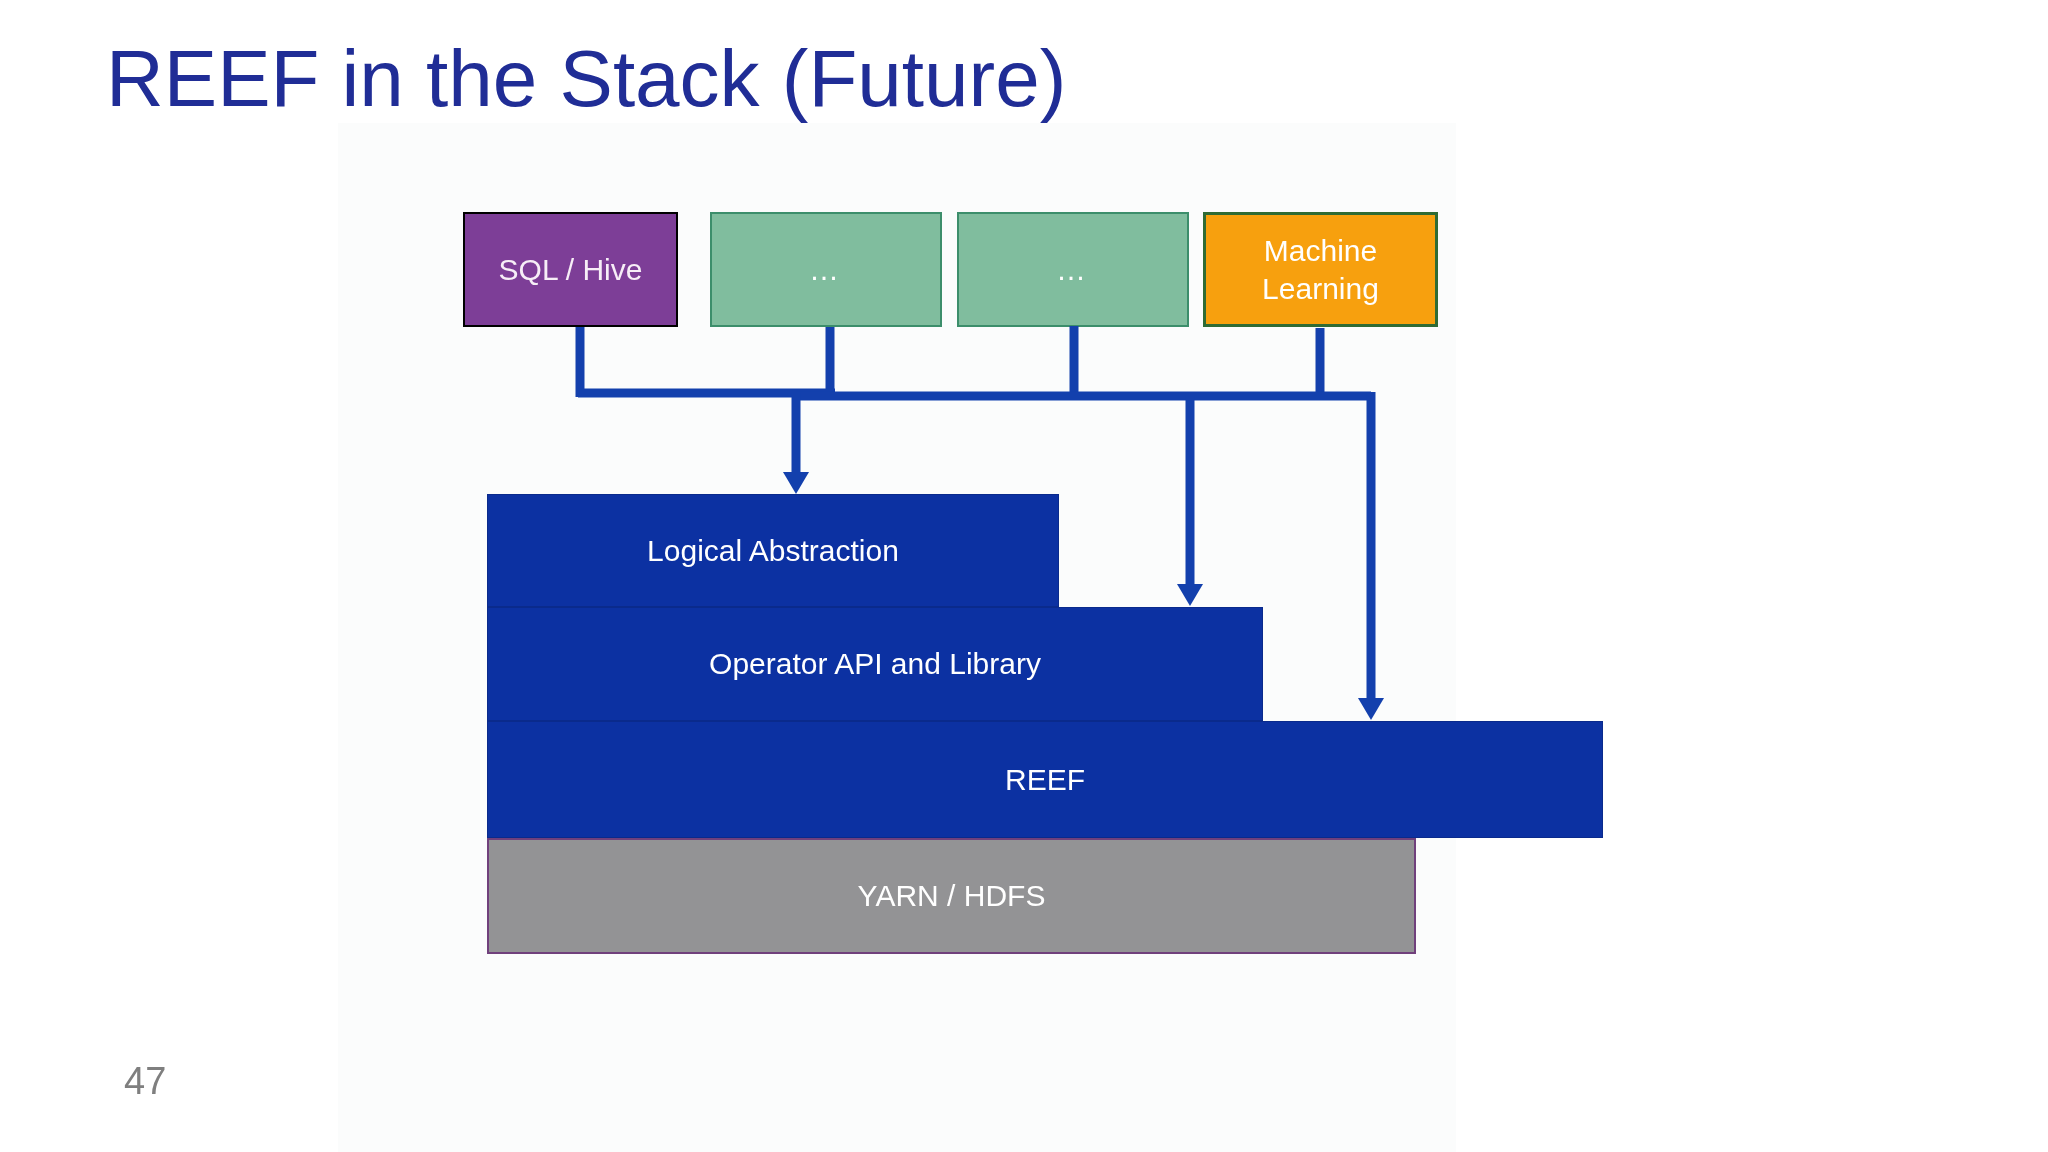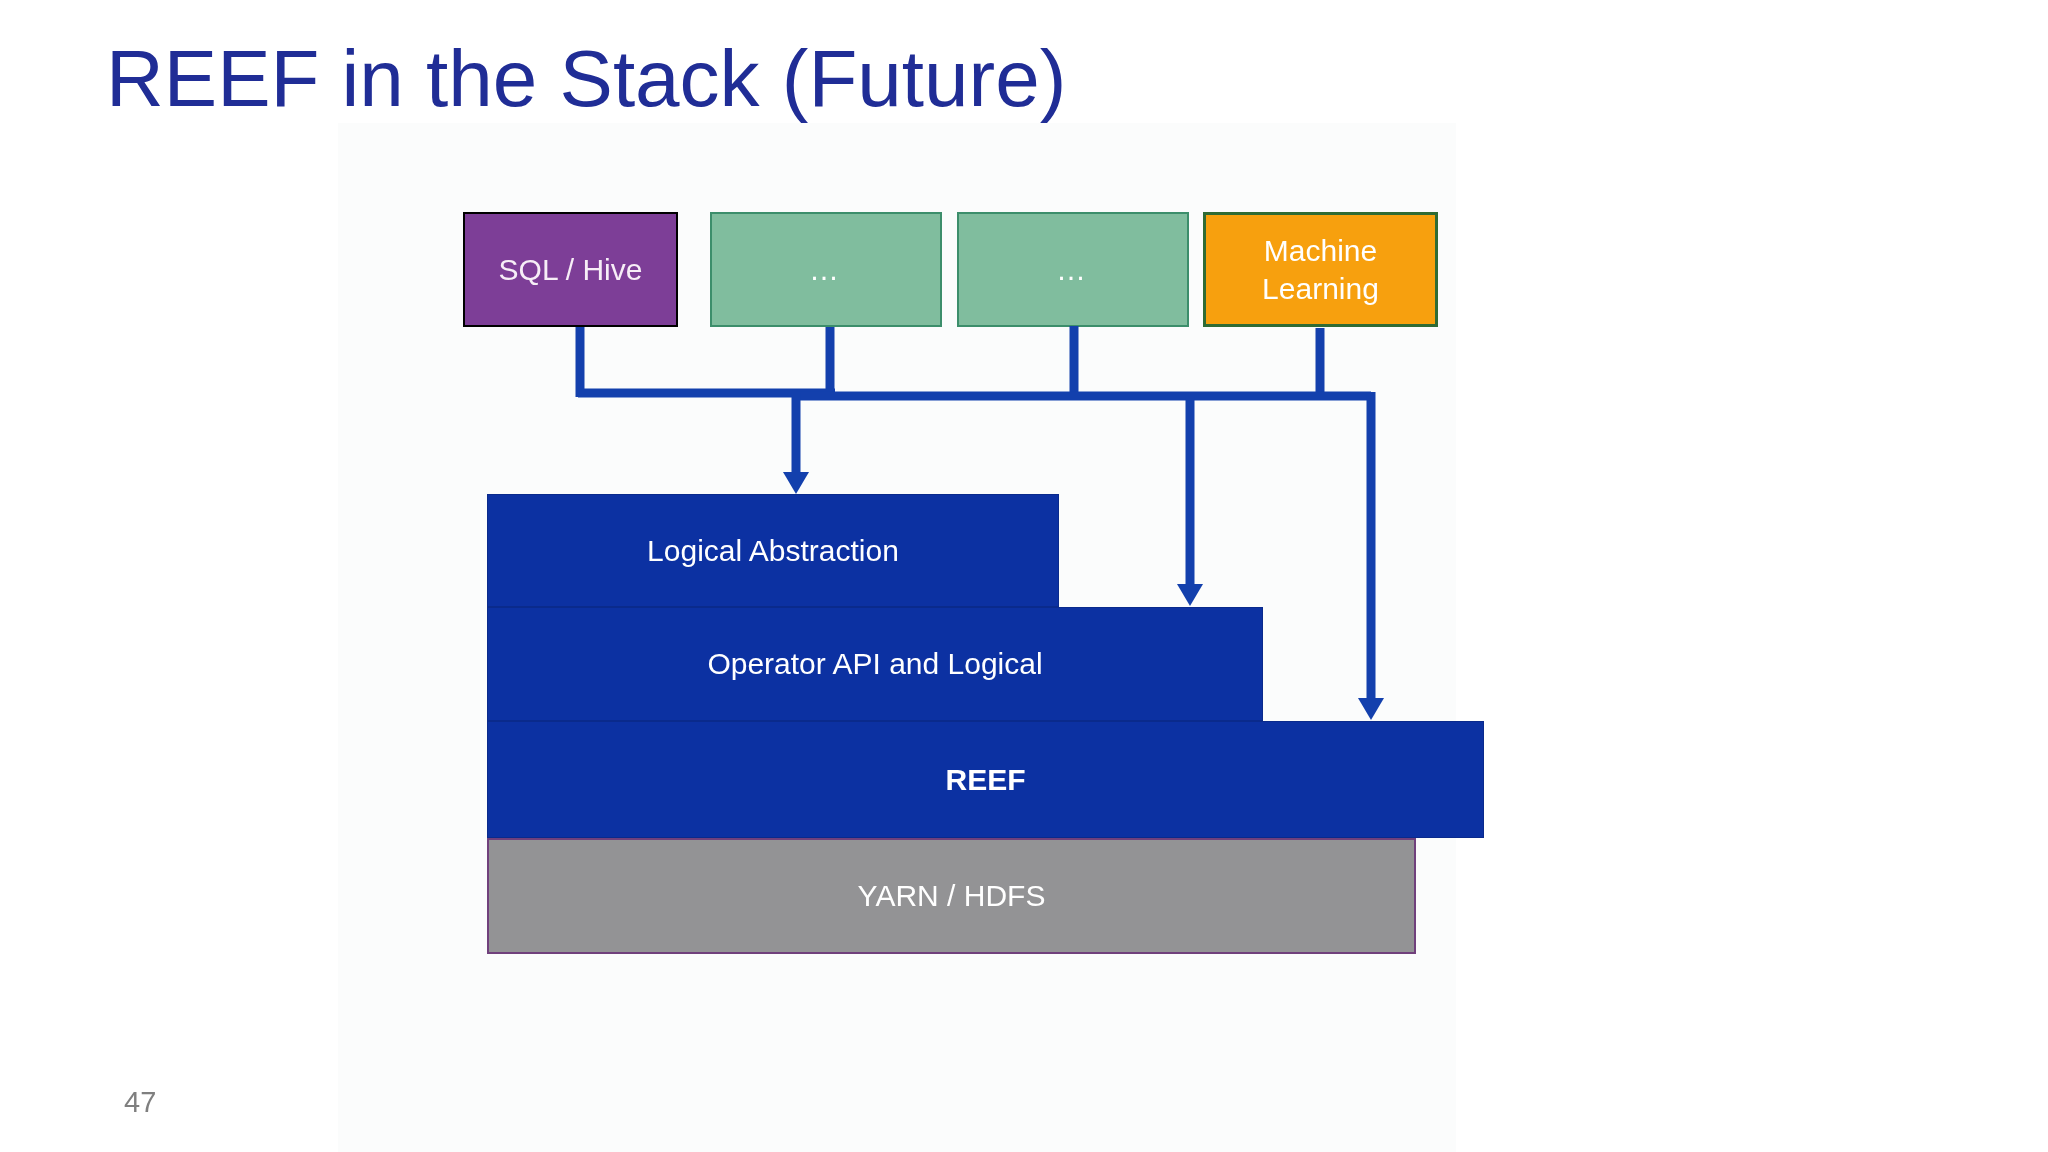--- a/index.html
+++ b/index.html
@@ -56,26 +56,26 @@
     box-sizing: border-box;
     display: flex;
     align-items: center;
     justify-content: center;
     font-size: 30px;
     color: #ffffff;
   }
   .layer-blue { background: #0c31a2; border: 1px solid #0a2a8c; }
   .layer-logical  { top: 494px; width: 572px; height: 113px; }
   .layer-operator { top: 607px; width: 776px; height: 114px; }
-  .layer-reef     { top: 721px; width: 997px; height: 117px; font-weight: bold; }
+  .layer-reef     { top: 721px; width: 1116px; height: 117px; }
   .layer-yarn     { top: 838px; width: 929px; height: 116px; background: #939395; border: 2px solid #70407c; }
   .page-number {
     position: absolute;
-    left: 104px; top: 1086px;
-    font-size: 29px;
+    left: 104px; top: 1060px;
+    font-size: 38px;
     color: #7f7f7f;
   }
 </style>
 </head>
 <body>
 
 <div class="slide">
 
   <div class="content-band"></div>
 
@@ -110,21 +110,21 @@
       <polygon points="763,472 789,472 776,494"></polygon>
       <polygon points="1157,584 1183,584 1170,606"></polygon>
       <polygon points="1338,698 1364,698 1351,720"></polygon>
     </g>
   </svg>
 
   <div class="layer layer-blue layer-logical">
     <span>Logical Abstraction</span>
   </div>
   <div class="layer layer-blue layer-operator">
-    <span>Operator API and Logical</span>
+    <span>Operator API and Library</span>
   </div>
   <div class="layer layer-blue layer-reef">
     <span>REEF</span>
   </div>
   <div class="layer layer-yarn">
     <span>YARN / HDFS</span>
   </div>
 
   <div class="page-number">47</div>
 

